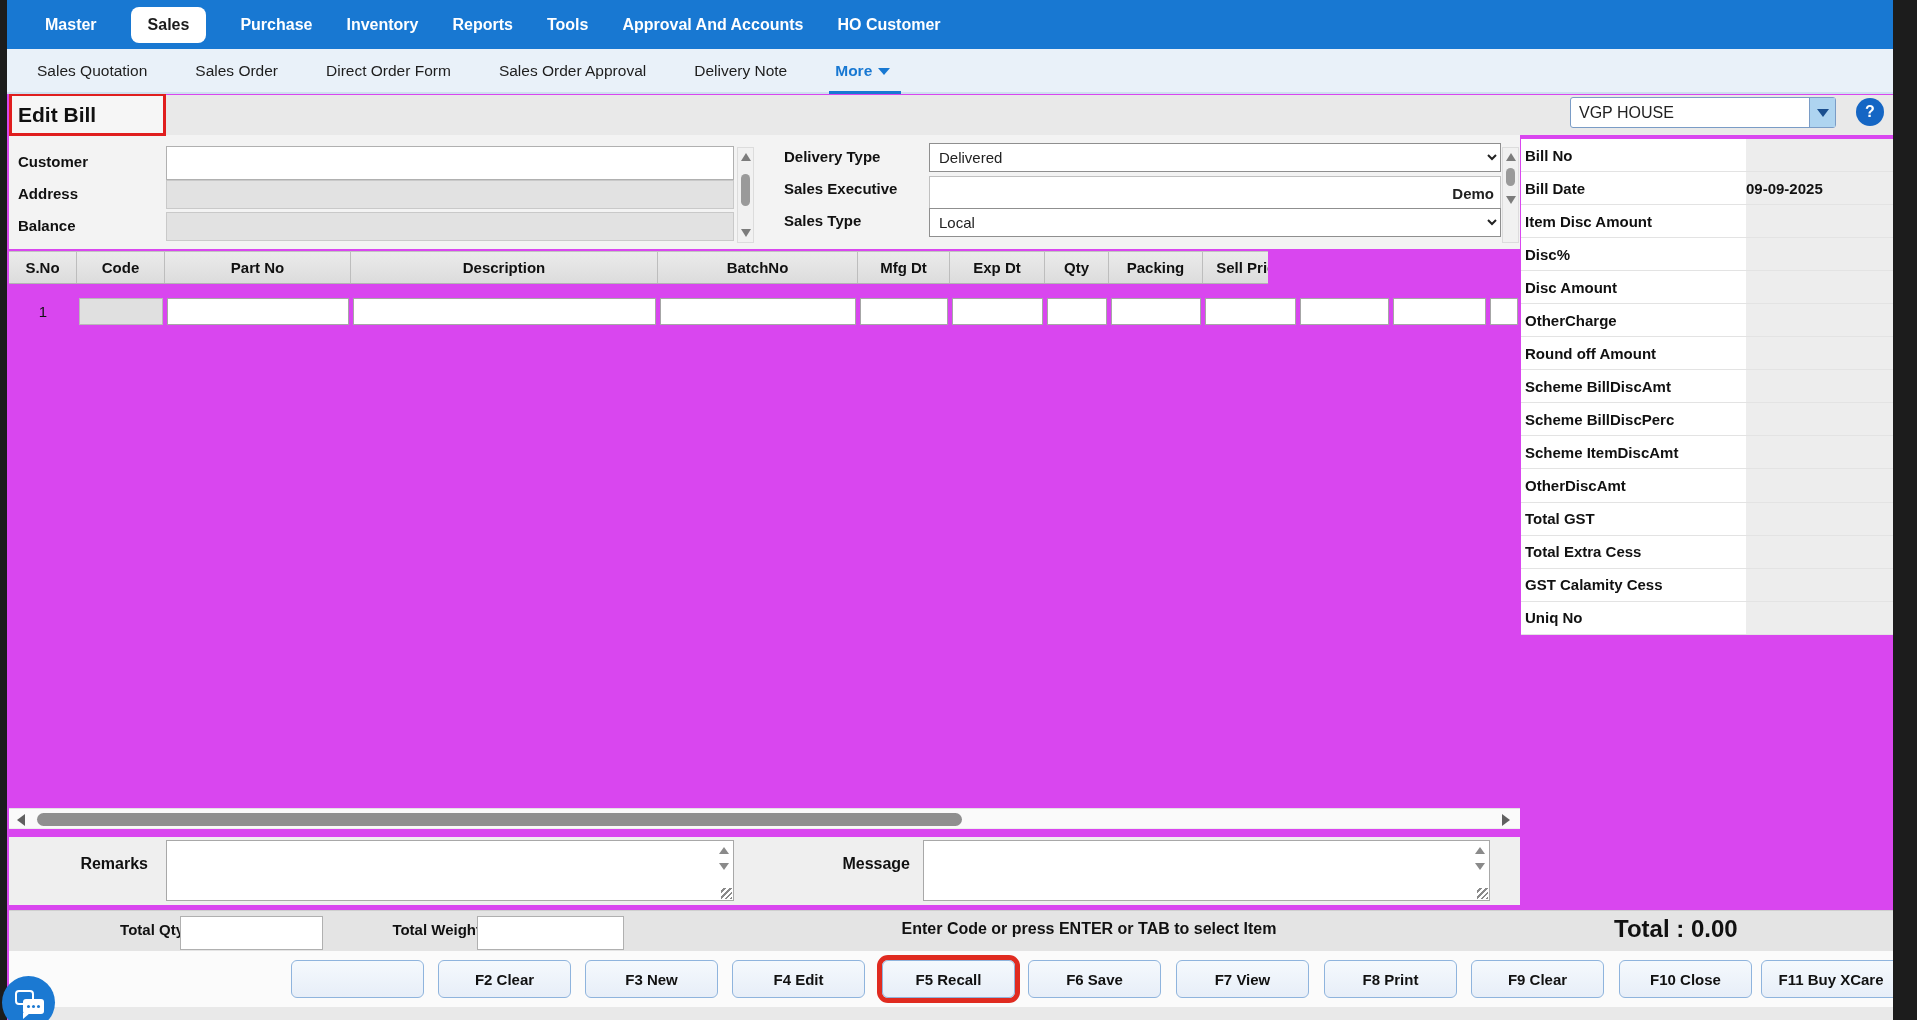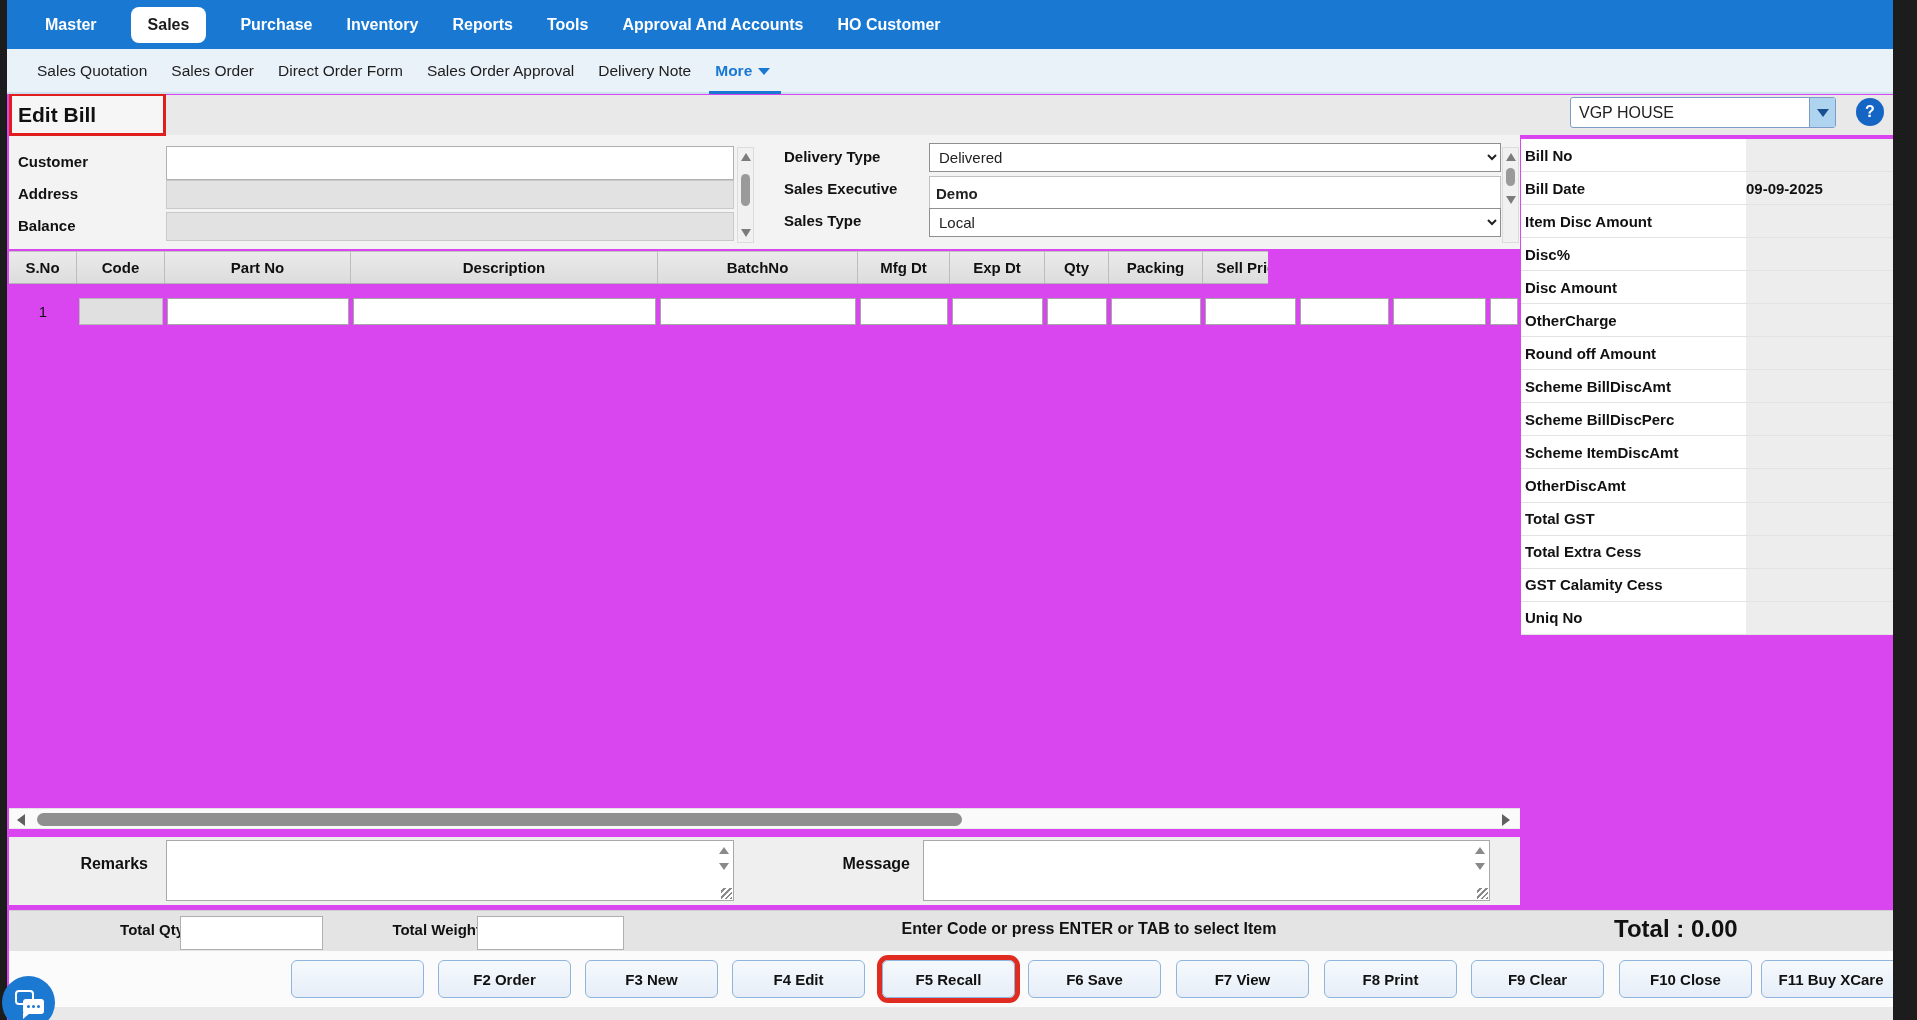--- a/index.html
+++ b/index.html
@@ -16,40 +16,40 @@
   #search-box { position:absolute; left:1443px; top:8px; width:226px; height:33px; border:1px solid #cfe0ee; border-radius:6px; background:#fff; font-size:15px; color:#333; padding:0 10px; outline:none; }
   #search-box::placeholder { color:#8a8a8a; }
   #bell-wrap { position:absolute; left:1770px; top:9px; width:30px; height:30px; }
   #badge { position:absolute; right:-5px; top:-5px; min-width:17px; height:17px; background:#f44336; color:#fff; font-size:11px; font-weight:bold; border-radius:9px; display:flex; align-items:center; justify-content:center; padding:0 3px; }
   #printer-wrap { position:absolute; left:1818px; top:11px; width:28px; height:28px; }
   #avatar { position:absolute; left:1860px; top:6px; width:36px; height:36px; border-radius:50%; background:#eef5fc; overflow:hidden; }
   #avatar .head { position:absolute; left:50%; top:6px; width:13px; height:13px; margin-left:-6.5px; border-radius:50%; background:#a9cbe8; }
   #avatar .torso { position:absolute; left:50%; bottom:-8px; width:24px; height:18px; margin-left:-12px; border-radius:50% 50% 0 0; background:#a9cbe8; }
 
   
-  #subnav { position:absolute; left:7px; top:49px; width:1886px; height:45px; background:#e9f1f9; border-bottom:2px solid #cfe0ef; display:flex; align-items:center; padding-left:30px; gap:24px; z-index:4; }
+  #subnav { position:absolute; left:7px; top:49px; width:1886px; height:45px; background:#e9f1f9; border-bottom:2px solid #cfe0ef; display:flex; align-items:center; padding-left:30px; gap:48px; z-index:4; }
   .subnav-item { color:#1d1d1d; font-size:15.5px; cursor:pointer; white-space:nowrap; }
   .subnav-more { position:relative; color:#1878d2; font-weight:bold; display:flex; align-items:center; gap:6px; height:100%; }
   .subnav-more .tri-dn-blue { width:0; height:0; border-left:6px solid transparent; border-right:6px solid transparent; border-top:7px solid #1878d2; margin-top:2px; }
   .subnav-more .underline { position:absolute; left:-6px; bottom:-2px; width:72px; height:3px; background:#1878d2; }
 
   
   #header-strip { position:absolute; left:9px; top:95px; width:1884px; height:40px; background:#e9e9e9; }
   #title-box { position:absolute; left:9px; top:93px; width:157px; height:43px; background:#f6f6f6; border:3px solid #e01e1e; display:flex; align-items:center; padding-left:6px; z-index:3; }
   #title-box span { font-size:21px; font-weight:600; color:#111; }
   #branch-combo { position:absolute; left:1570px; top:97px; width:266px; height:31px; background:#fff; border:1px solid #7a9cc6; border-radius:3px; display:flex; align-items:center; z-index:3; }
   #branch-combo .val { flex:1; font-size:16px; color:#222; padding-left:8px; }
   #branch-combo .dd { width:26px; height:100%; background:#aed4f0; border-left:1px solid #7a9cc6; display:flex; align-items:center; justify-content:center; }
   #branch-combo .dd .tri { width:0; height:0; border-left:6px solid transparent; border-right:6px solid transparent; border-top:8px solid #1a4f8f; }
   #help-btn { position:absolute; left:1856px; top:98px; width:28px; height:28px; border-radius:50%; background:#1566c4; color:#fff; font-weight:bold; font-size:16px; display:flex; align-items:center; justify-content:center; z-index:3; }
 
   
   #form-band { position:absolute; left:9px; top:135px; width:1511px; height:114px; background:#f3f3f3; }
   .flabel { position:absolute; font-size:15px; font-weight:bold; color:#111; white-space:nowrap; }
-  .input-white { position:absolute; background:#fff; border:1px solid #b0b0b0; font-size:15px; padding:16px 6px; color:#222; outline:none; }
+  .input-white { position:absolute; background:#fff; border:1px solid #b0b0b0; font-size:15px; padding:16px 6px; color:#222; outline:none;text-align:right; }
   .input-gray { position:absolute; background:#e2e2e2; border:1px solid #c9c9c9; }
   .vscroll { position:absolute; width:17px; background:#f1f1f1; border:1px solid #dcdcdc; }
   .vscroll .tri-up { position:absolute; top:5px; left:3px; width:0; height:0; border-left:5px solid transparent; border-right:5px solid transparent; border-bottom:8px solid #7c7c7c; }
   .vscroll .tri-dn { position:absolute; bottom:5px; left:3px; width:0; height:0; border-left:5px solid transparent; border-right:5px solid transparent; border-top:8px solid #7c7c7c; }
   .vscroll .thumb { position:absolute; left:3px; width:9px; border-radius:5px; background:#9a9a9a; }
   select.form-select { position:absolute; height:29px; font-size:15px; border:1px solid #8f8f8f; background:#fff; color:#222; padding-left:5px; outline:none; }
 
   
   #grid-header { position:absolute; left:9px; top:251px; width:1259px; height:33px; display:flex; background:linear-gradient(#ebebeb,#dcdcdc); border-top:1px solid #c2c2c2; border-bottom:1px solid #b3b3b3; overflow:hidden; }
   .hcell { height:100%; display:flex; align-items:center; justify-content:center; font-size:15px; font-weight:bold; color:#111; border-right:1px solid #bdbdbd; overflow:hidden; white-space:nowrap; flex:none; }
@@ -337,21 +337,21 @@
     <span class="flabel" style="left:95px; top:10px; width:80px; text-align:right; position:absolute;">Total Qty</span>
     <span class="flabel" style="left:375px; top:10px; width:97px; text-align:right; position:absolute;">Total Weight</span>
     <span id="hint">Enter Code or press ENTER or TAB to select Item</span>
     <span id="grand-total">Total : 0.00</span>
   </div>
   <input class="input-white" style="left: 180px; top: 916px; width: 143px; height: 27px;" value="">
   <input class="input-white" style="left: 477px; top: 916px; width: 147px; height: 27px;" value="">
 
   <div id="fn-strip">
     <button class="fn-btn" style="left:282px;"></button>
-    <button class="fn-btn" style="left:429px;">F2 Order</button>
+    <button class="fn-btn" style="left:429px;">F2 Clear</button>
     <button class="fn-btn" style="left:576px;">F3 New</button>
     <button class="fn-btn" style="left:723px;">F4 Edit</button>
     <button class="fn-btn highlight" style="left:873px;">F5 Recall</button>
     <button class="fn-btn" style="left:1019px;">F6 Save</button>
     <button class="fn-btn" style="left:1167px;">F7 View</button>
     <button class="fn-btn" style="left:1315px;">F8 Print</button>
     <button class="fn-btn" style="left:1462px;">F9 Clear</button>
     <button class="fn-btn" style="left:1610px;">F10 Close</button>
     <button class="fn-btn" style="left:1752px; width:140px;">F11 Buy XCare</button>
   </div>

